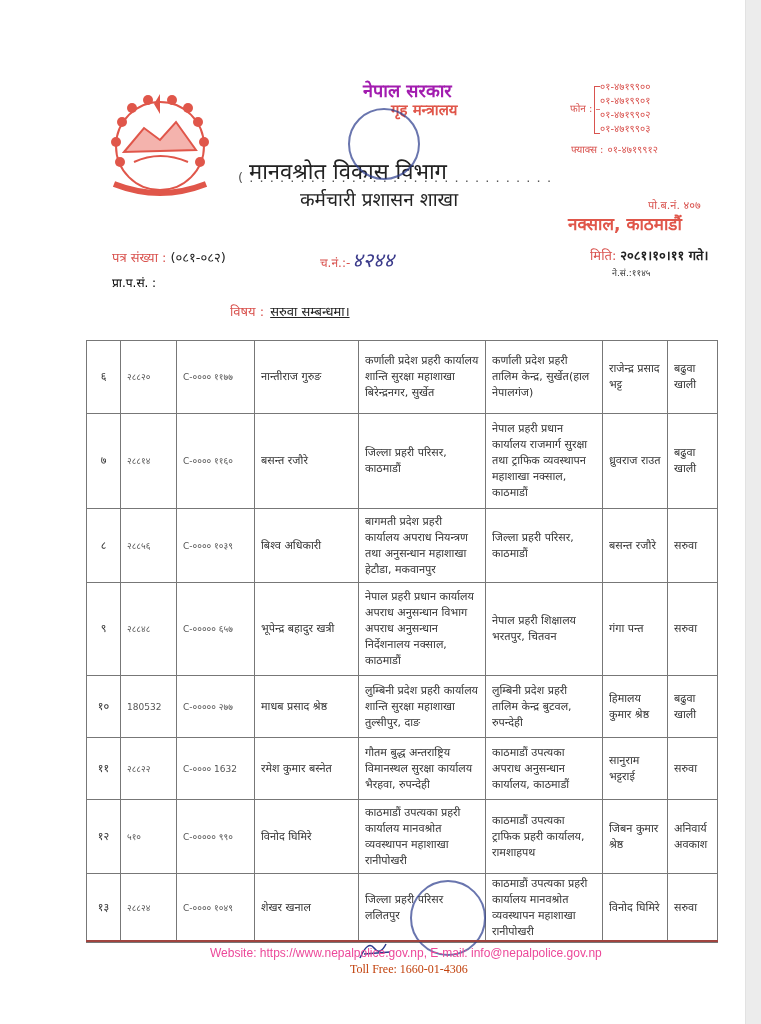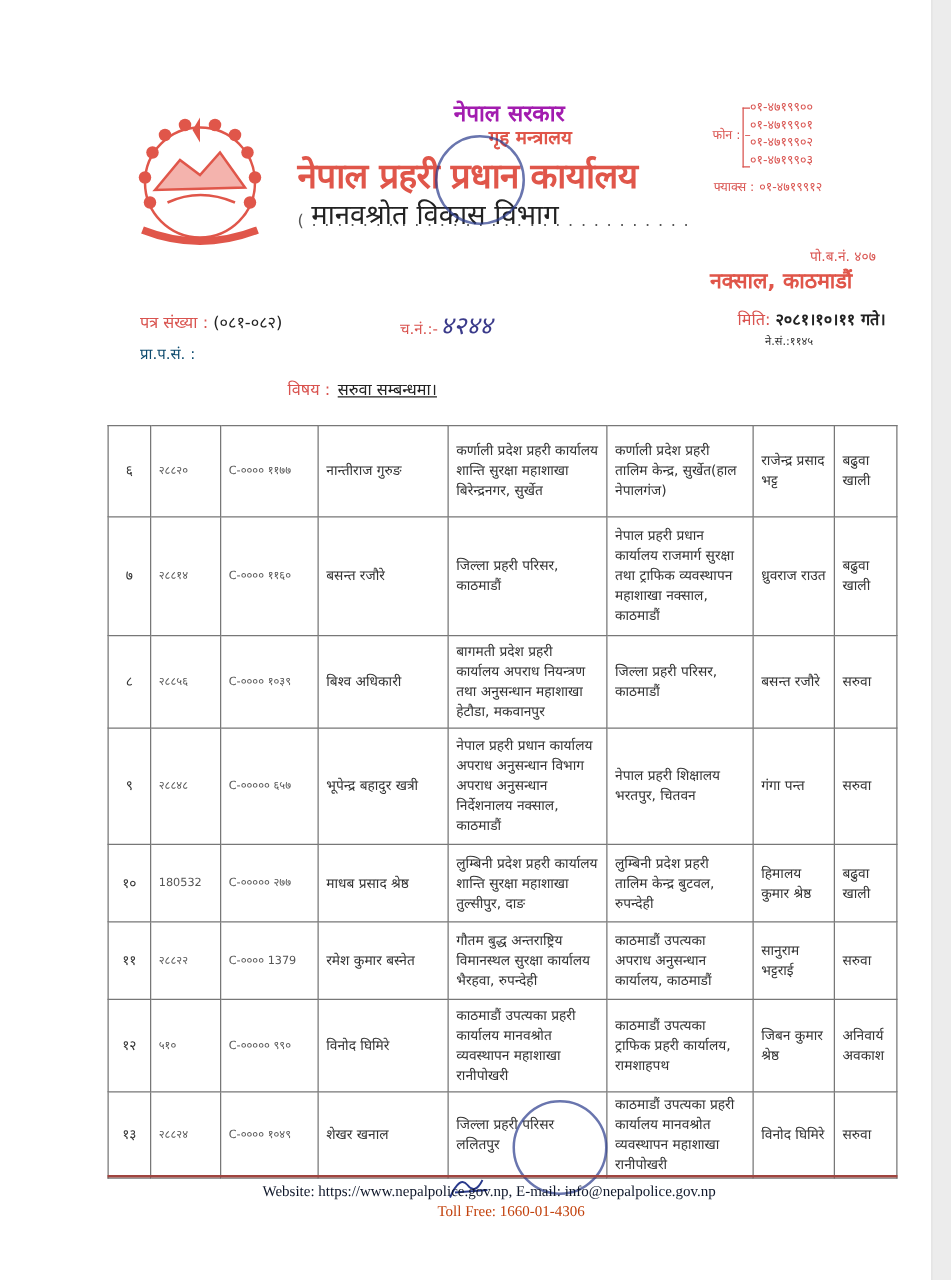--- a/index.html
+++ b/index.html
@@ -22,29 +22,29 @@
   .fax span + span { margin-left:4px; }
   .pobox { left:648px; top:197px; font-size:11px; color:#d9534f; }
   .loc { left:568px; top:212px; font-size:17px; color:#e0564a; font-weight:bold; }
   .letterno { left:112px; top:248px; font-size:13px; color:#d9534f; }
   .letterno b { color:#222; font-weight:normal; margin-left:4px; }
   .challan { left:320px; top:246px; font-size:12px; color:#d9534f; }
   .challan .hand { font-family:"DejaVu Serif", serif; font-size:20px; color:#3a3a8a; font-style:italic; margin-left:2px; }
   .date { left:590px; top:246px; font-size:13px; color:#d9534f; }
   .date b { color:#222; font-weight:bold; margin-left:4px; }
   .nesan { left:612px; top:266px; font-size:9px; color:#333; }
-  .prapas { left:112px; top:274px; font-size:12px; color:#0c4a6e; }
+  .prapas { left:112px; top:274px; font-size:12px; color:#000000; }
   .subject { left:230px; top:302px; font-size:13px; color:#d9534f; }
   .subject u { color:#222; margin-left:6px; text-decoration:underline; }
   table.tx { position:absolute; left:86px; top:340px; border-collapse:collapse; font-size:11px; line-height:16px; color:#333; }
   table.tx td { border:1px solid #777; padding:2px 6px; vertical-align:middle; }
   table.tx td.c { text-align:center; }
   table.tx td.sm { font-size:9px; color:#555; }
   .footer-line { position:absolute; left:86px; top:940px; width:632px; height:2px; background:#a0443f; }
-  .website { left:210px; top:946px; font-family:Liberation Serif, serif; font-size:12px; color:#0f172a; }
+  .website { left:210px; top:946px; font-family:Liberation Sans, sans-serif; font-size:12px; color:#ec4899; }
   .tollfree { left:350px; top:962px; font-family:"Liberation Serif", serif; font-size:12px; color:#c2410c; }
   .stamp { position:absolute; border:2px solid #2a3a8c; border-radius:50%; opacity:0.7; }
   .stamp-top { left:348px; top:108px; width:68px; height:68px; }
   .stamp-bot { left:410px; top:880px; width:72px; height:72px; }
   .sig { position:absolute; left:356px; top:938px; width:40px; height:24px; }
 </style>
 </head>
 <body>
 
 <div class="page">
@@ -66,23 +66,23 @@
       <circle cx="12" cy="50" r="5"></circle>
         <circle cx="100" cy="50" r="5"></circle>
         <circle cx="16" cy="70" r="5"></circle>
         <circle cx="96" cy="70" r="5"></circle>
       <path d="M50 12 L56 2 L56 22 Z"></path>
     </g>
   </svg>
 
   <div class="abs hdr-gov">नेपाल सरकार</div>
   <div class="abs hdr-min">गृह मन्त्रालय</div>
-  <div class="abs hdr-office">नेपाल प्रहरी प्रधान कार्यालय</div>
   <div class="abs hdr-dept">मानवश्रोत विकास विभाग</div>
   <div class="abs hdr-dots">( . . . . . . . . . . . . . . . . . . . . . . . . . . . . . . . . . . . . . . )</div>
+  <div class="abs hdr-branch">कर्मचारी प्रशासन शाखा</div>
 
   <div class="stamp stamp-top"></div>
 
   <div class="abs phones">
     <span class="ph-label">फोन : –</span>
     <span class="bracket"></span>
     <div>०१-४७१९९००</div>
     <div>०१-४७१९९०१</div>
     <div>०१-४७१९९०२</div>
     <div>०१-४७१९९०३</div>
@@ -166,21 +166,21 @@
         <td class="sm">C-००००० २७७</td>
         <td>माधब प्रसाद श्रेष्ठ</td>
         <td>लुम्बिनी प्रदेश प्रहरी कार्यालय शान्ति सुरक्षा महाशाखा तुल्सीपुर, दाङ</td>
         <td>लुम्बिनी प्रदेश प्रहरी तालिम केन्द्र बुटवल, रुपन्देही</td>
         <td>हिमालय कुमार श्रेष्ठ</td>
         <td>बढुवा खाली</td>
       </tr>
       <tr style="height:62px">
         <td class="c">११</td>
         <td class="sm">२८८२२</td>
-        <td class="sm">C-०००० 1379</td>
+        <td class="sm">C-०००० 1632</td>
         <td>रमेश कुमार बस्नेत</td>
         <td>गौतम बुद्ध अन्तराष्ट्रिय विमानस्थल सुरक्षा कार्यालय भैरहवा, रुपन्देही</td>
         <td>काठमाडौं उपत्यका अपराध अनुसन्धान कार्यालय, काठमाडौं</td>
         <td>सानुराम भट्टराई</td>
         <td>सरुवा</td>
       </tr>
       <tr style="height:74px">
         <td class="c">१२</td>
         <td class="sm">५१०</td>
         <td class="sm">C-००००० ९९०</td>

